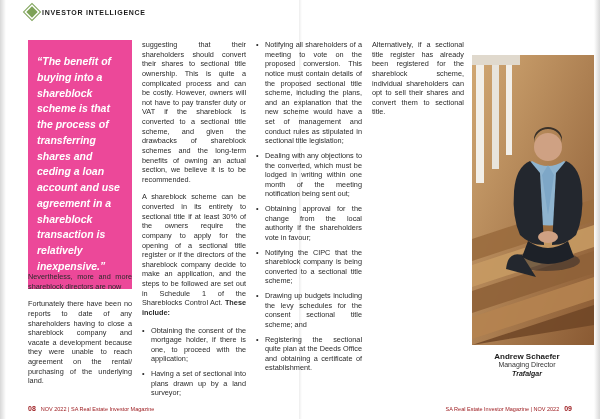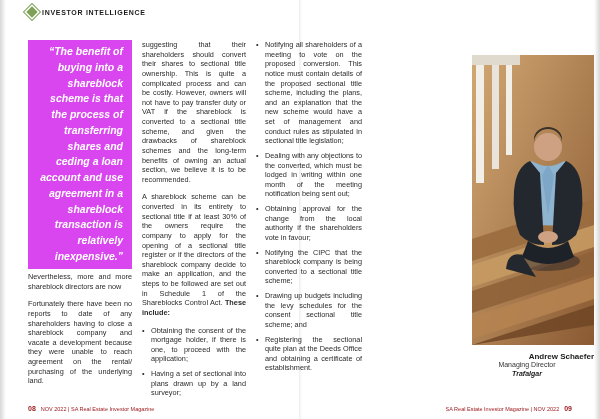--- a/index.html
+++ b/index.html
@@ -11,41 +11,41 @@
   .spread-edge{position:absolute;top:0;bottom:0;width:6px;background:linear-gradient(90deg,#d8d8d8,#ffffff);}
   .spread-edge.right{right:0;background:linear-gradient(270deg,#d8d8d8,#ffffff);}
   .fold{position:absolute;left:299px;top:0;width:3px;height:100%;
     background:linear-gradient(90deg,rgba(0,0,0,0.07),rgba(0,0,0,0));}
 
   .masthead{position:absolute;left:28px;top:8px;display:flex;align-items:center;gap:6px;}
   .diamond{width:8px;height:8px;background:#7da257;transform:rotate(45deg);box-shadow:0 0 0 1.5px #fff, 0 0 0 2.5px #7da257;}
   .brand{font-size:7px;font-weight:bold;letter-spacing:0.7px;color:#1a1a1a;}
 
   .quote-box{
-    position:absolute;left:28px;top:40px;width:86px;padding:4px 9px;
-    background:#d946ef;color:#ffffff;font-style:italic;font-weight:bold;
-    font-size:10.5px;line-height:1.5;text-align:right;
+    position:absolute;left:28px;top:40px;width:86px;padding:14px 9px;
+    background:#ec4899;color:#ffffff;font-style:italic;font-weight:bold;
+    font-size:10.5px;line-height:1.5;text-align:left;
   }
 
   .col{position:absolute;font-size:7.3px;line-height:1.32;text-align:justify;color:#2b2b2b;}
   .col p{margin:0 0 8px 0;}
   .col .b{font-weight:bold;}
 
   .bullet{display:flex;margin:0 0 5px 0;}
   .bullet .dot{flex:0 0 9px;width:9px;text-align:left;}
   .bullet .txt{flex:1;text-align:justify;}
 
   #col1{left:28px;top:272px;width:104px;}
   #col2{left:142px;top:40px;width:104px;}
   #col3{left:256px;top:40px;width:106px;}
   #col4{left:372px;top:40px;width:92px;}
 
   .photo{position:absolute;left:472px;top:55px;width:122px;height:290px;overflow:hidden;background:#b98c5d;}
   .caption{position:absolute;left:460px;top:352px;width:134px;text-align:center;}
-  .caption .name{font-size:8px;font-weight:bold;color:#1a1a1a;margin-bottom:0;text-align:right;}
+  .caption .name{font-size:8px;font-weight:bold;color:#1a1a1a;margin-bottom:0;}
   .caption .role{font-size:7px;color:#333;margin-bottom:2px;}
   .caption .company{font-size:7px;font-style:italic;font-weight:bold;color:#1a1a1a;}
 
   .footer{position:absolute;bottom:7px;font-size:5.5px;color:#9d1c20;display:flex;align-items:baseline;gap:5px;}
   .footer .pg{font-size:7px;font-weight:bold;color:#9d1c20;}
   .footer.left{left:28px;}
   .footer.right{right:28px;}
 </style>
 </head>
 <body>
@@ -100,20 +100,21 @@
     <span class="dot">•</span>
     <span class="txt">Drawing up budgets including the levy schedules for the consent sectional title scheme; and</span>
   </div>
   <div class="bullet">
     <span class="dot">•</span>
     <span class="txt">Registering the sectional quite plan at the Deeds Office and obtaining a certificate of establishment.</span>
   </div>
 </div>
 
 <div id="col4" class="col">
+  <p>Alternatively, if a sectional title register has already been registered for the shareblock scheme, individual shareholders can opt to sell their shares and convert them to sectional title.</p>
 </div>
 
 <div class="photo">
   <svg width="122" height="290" viewBox="0 0 122 290" xmlns="http://www.w3.org/2000/svg">
     <defs>
       <linearGradient id="wood" x1="0" y1="0" x2="1" y2="1">
         <stop offset="0" stop-color="#d2a873"></stop>
         <stop offset="1" stop-color="#8a5a33"></stop>
       </linearGradient>
     </defs>

